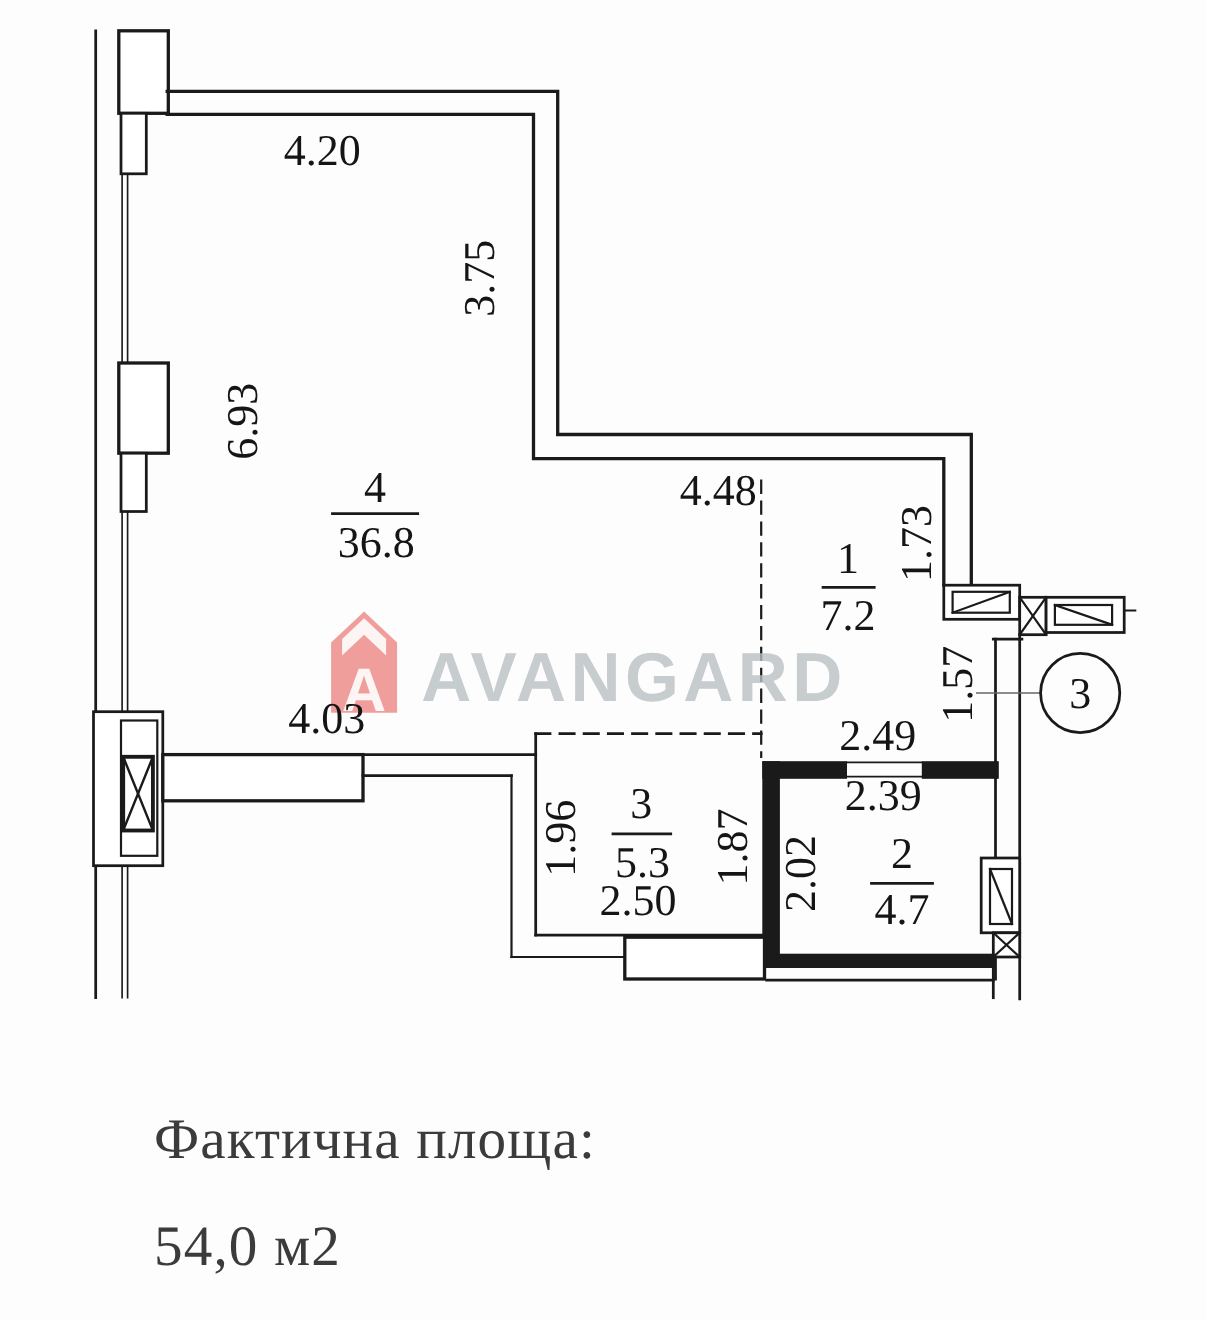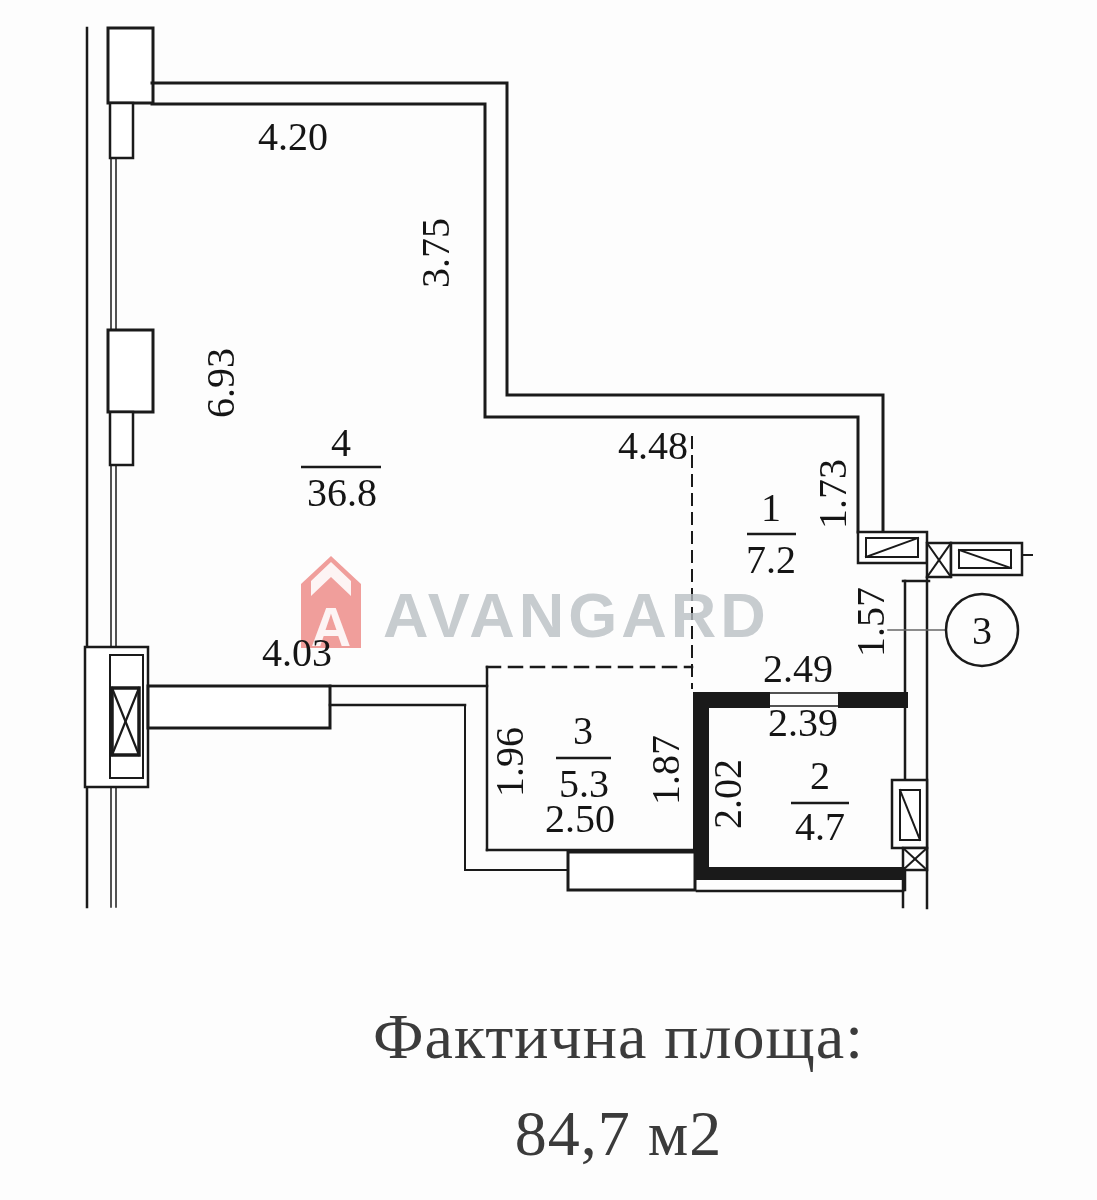--- a/index.html
+++ b/index.html
@@ -12,22 +12,22 @@
   .stage{position:absolute;left:0;top:0;width:1097px;height:1200px;}
   svg{position:absolute;left:0;top:0;}
   svg text{font-family:"Liberation Serif","DejaVu Serif",serif;fill:#151515;}
   text.dim{font-size:40px;}
   text.room{font-size:40px;}
   text.callout-num{font-size:40px;}
   text.logo-a{font-family:"Liberation Sans","DejaVu Sans",sans-serif;font-weight:bold;font-size:56px;fill:#fdf3f3;}
   text.logo-word{font-family:"Liberation Sans","DejaVu Sans",sans-serif;font-weight:bold;font-size:63px;letter-spacing:4px;fill:#b8bec3;opacity:.92;}
   .caption{
     position:absolute;left:140px;top:988px;width:957px;
-    text-align:center;color:#3b3b3b;
-    font-size:64px;line-height:97px;letter-spacing:1px;
+    text-align:left;color:#3b3b3b;
+    font-size:52px;line-height:97px;letter-spacing:1px;
   }
   .caption div{white-space:nowrap;}
 </style>
 </head>
 <body>
 
 <div class="stage">
 
 <svg width="1097" height="970" viewBox="0 0 1097 970">
   <g stroke="#1a1a1a" fill="none" stroke-linecap="square">
@@ -172,16 +172,16 @@
       <text class="room" x="820" y="789" text-anchor="middle">2</text>
       <line x1="791" y1="803" x2="849" y2="803" stroke="#1a1a1a" stroke-width="2.5"></line>
       <text class="room" x="820" y="840" text-anchor="middle">4.7</text>
     </g>
     <text class="callout-num" x="982" y="644" text-anchor="middle">3</text>
   </g>
 </svg>
 
   <div class="caption">
     <div>Фактична площа:</div>
-    <div>84,7 м2</div>
+    <div>54,0 м2</div>
   </div>
 
 </div>
 
 </body></html>

